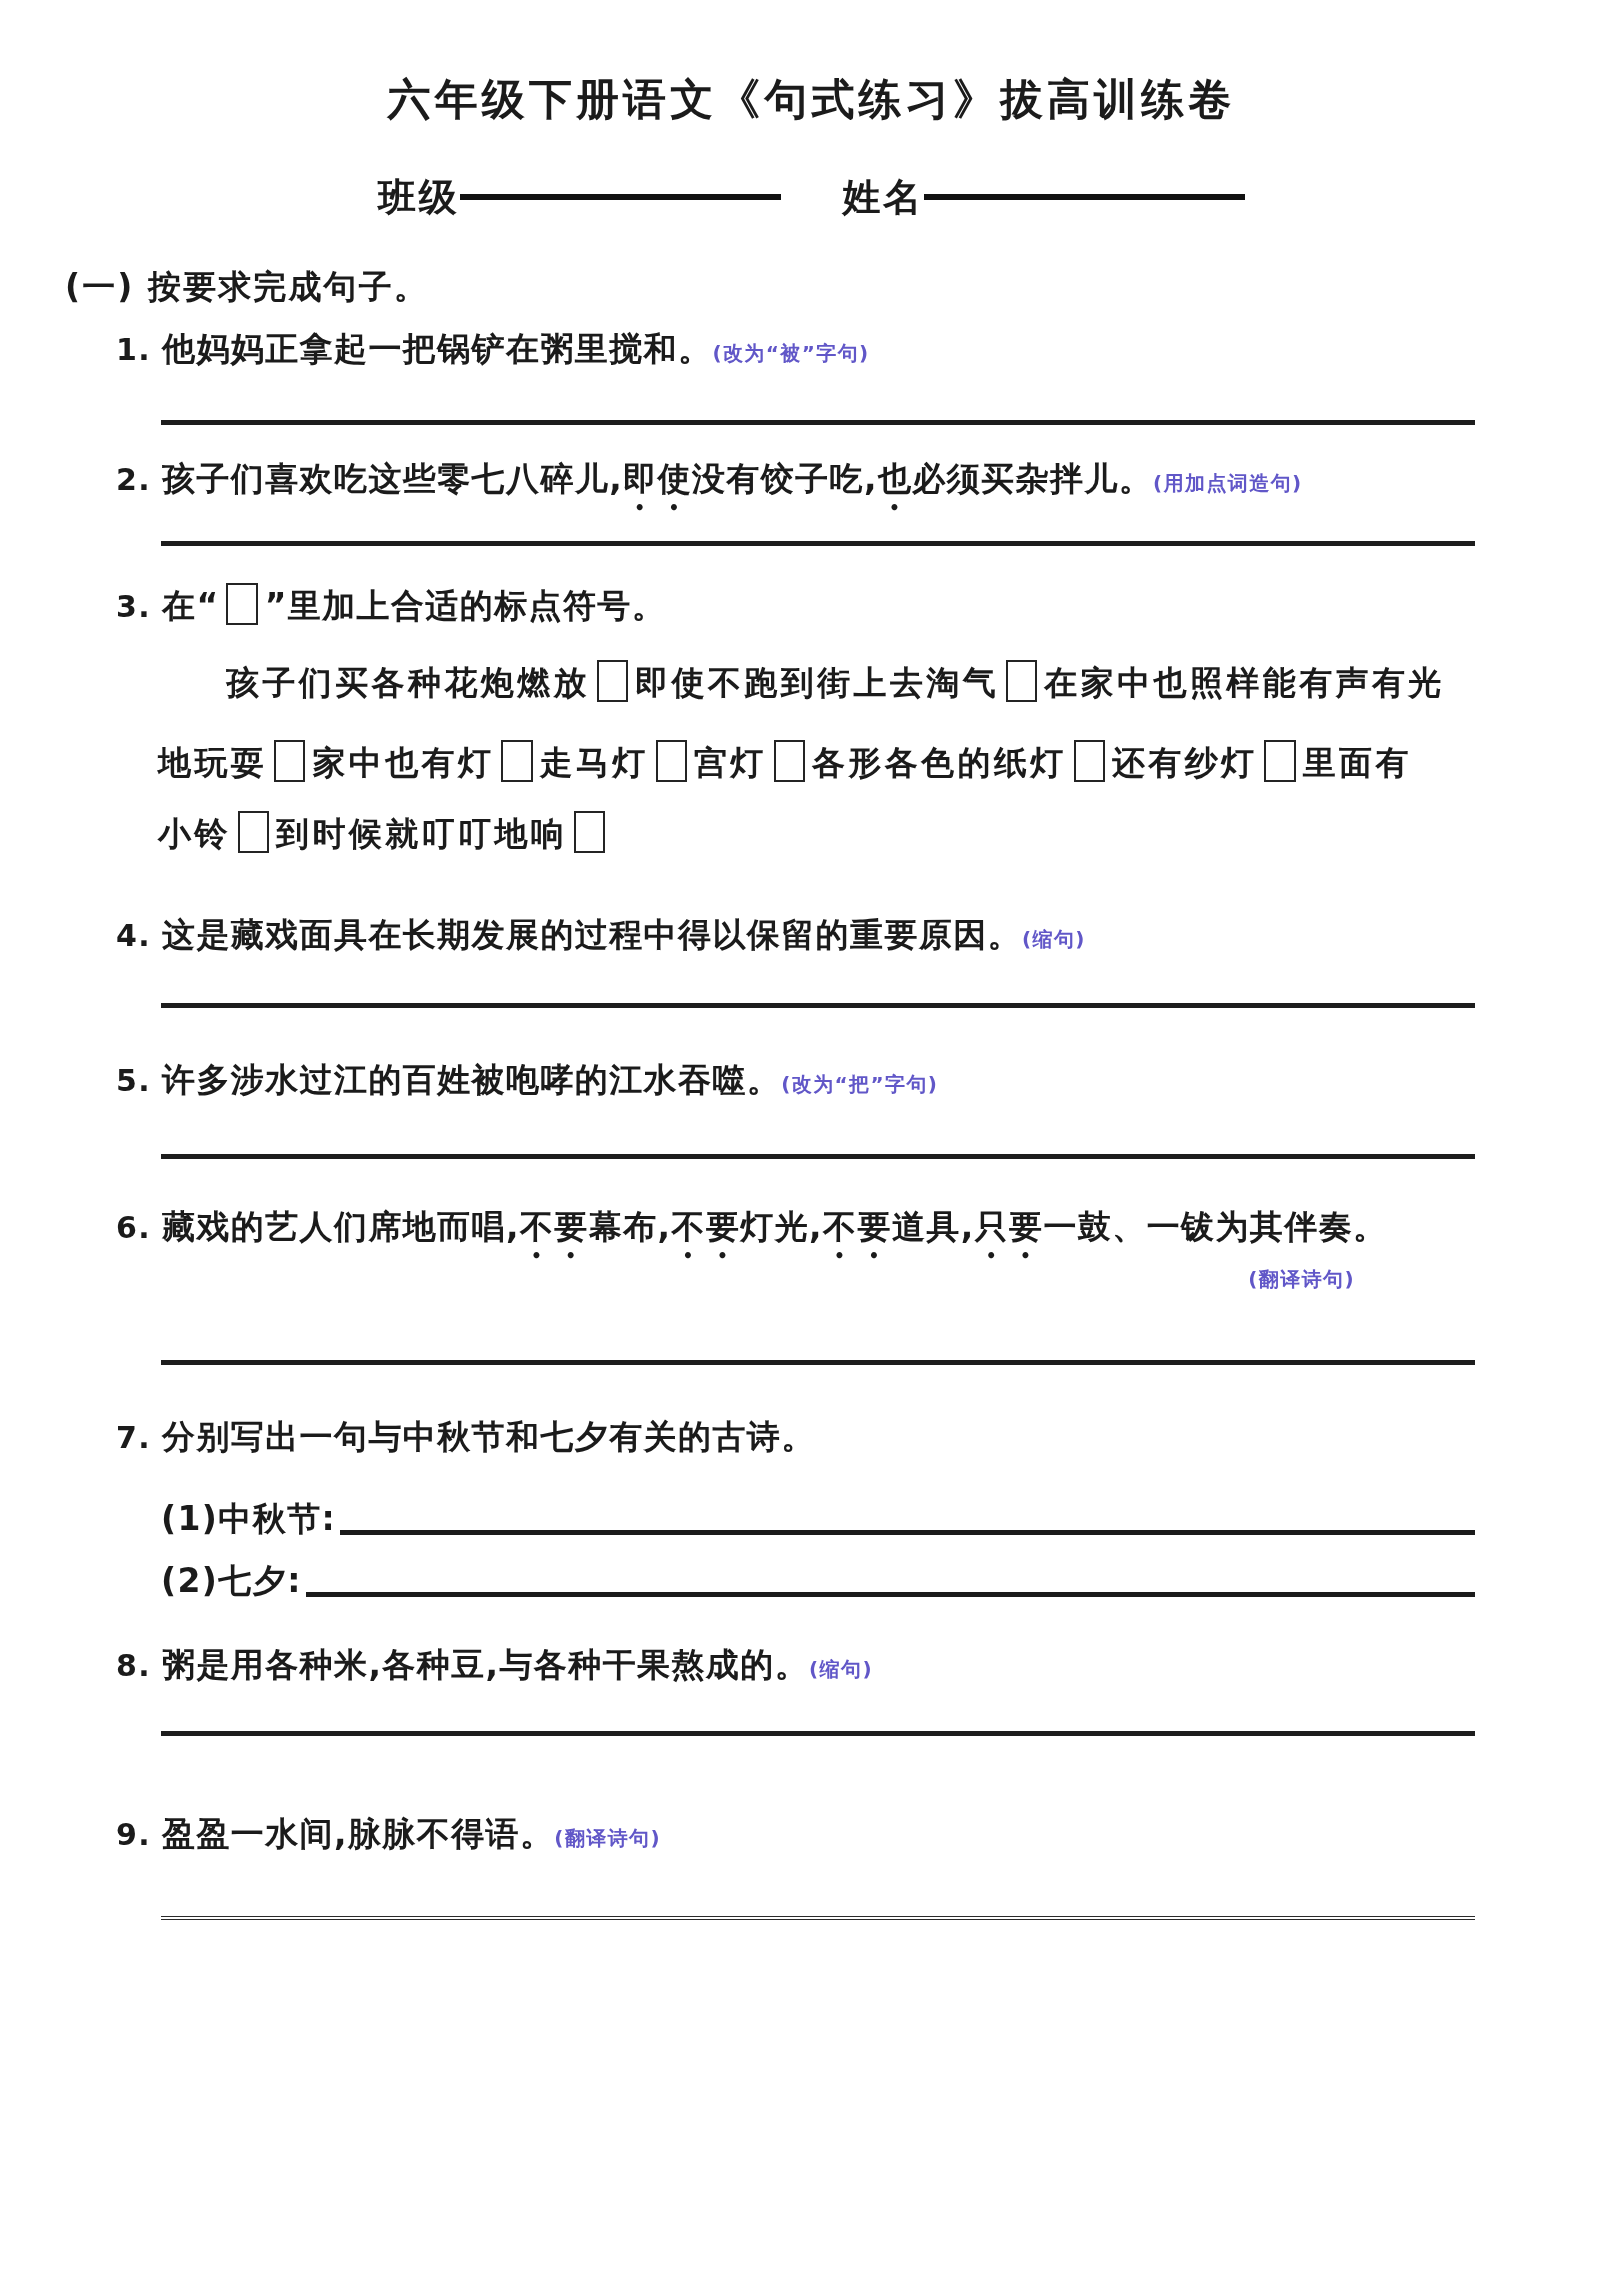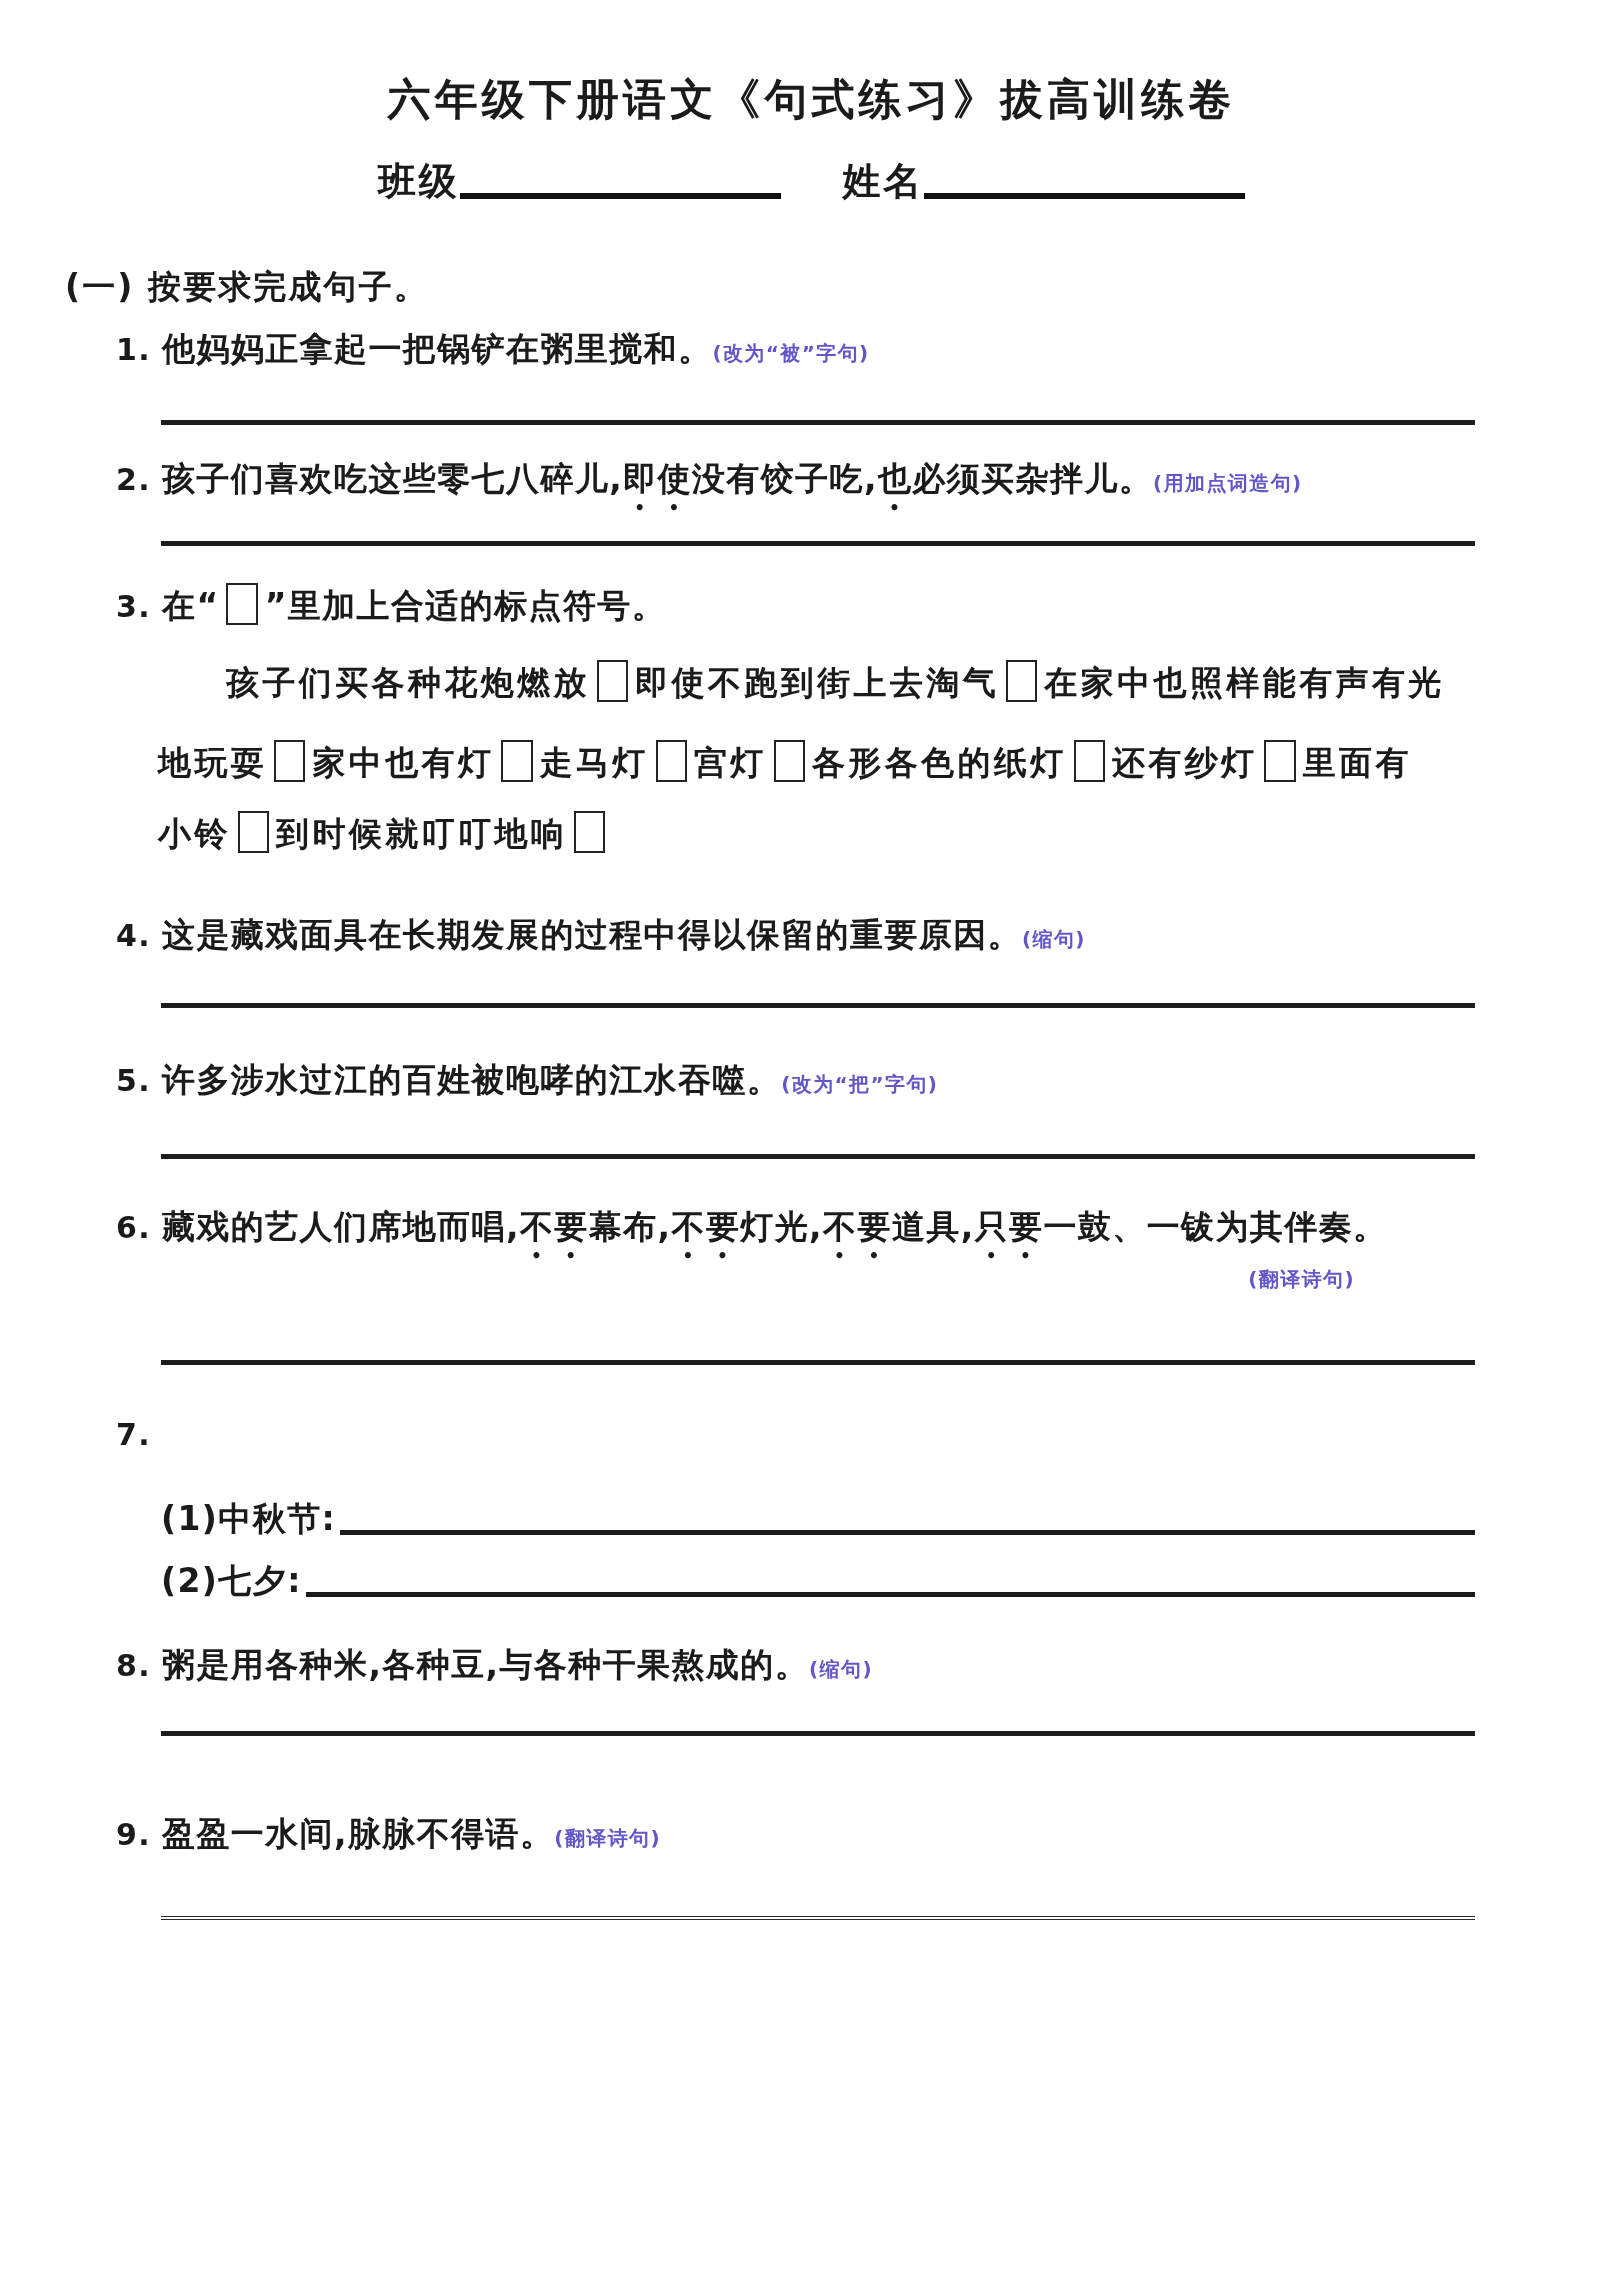--- a/index.html
+++ b/index.html
@@ -8,21 +8,21 @@
     width:1623px;height:1952px;
     background:#ffffff;
     color:#1b1b1b;
     font-family:"DejaVu Sans","Liberation Sans",sans-serif;
     overflow:hidden;
   }
   .abs{position:absolute;left:0;right:0;}
 
   
   .title{top:71px;text-align:center;font-size:43px;font-weight:700;letter-spacing:4.1px;}
-  .idrow{top:162px;display:flex;justify-content:center;align-items:flex-end;}
+  .idrow{top:178px;display:flex;justify-content:center;align-items:center;}
   .idlabel{font-size:38px;font-weight:700;letter-spacing:2.7px;line-height:1;}
   .idline{display:inline-block;width:321px;height:1.4px;border-bottom:6.9px solid #111;margin-bottom:1.4px;}
   .idgap{display:inline-block;width:62px;}
 
   
   .section{top:265px;left:65px;right:0;font-size:33px;font-weight:700;letter-spacing:2.1px;}
 
   
   .q{display:flex;align-items:baseline;padding-left:62px;font-size:33px;line-height:1.25;letter-spacing:1.4px;}
   .qnum{min-width:89px;text-align:right;margin-right:11px;font-size:30px;font-weight:600;flex:0 0 auto;}
@@ -112,20 +112,21 @@
     <span class="qnum">6.</span>
     <span class="qtext"><span>藏戏的艺人们席地而唱,</span><span class="dot">不要</span><span>幕布,</span><span class="dot">不要</span><span>灯光,</span><span class="dot">不要</span><span>道具,</span><span class="dot">只要</span><span>一鼓、一钹为其伴奏。</span></span>
   </div>
   <div class="abs hintrow">
     <span class="hint">(翻译诗句)</span>
   </div>
   <div class="ansline" style="top:1360px;"></div>
 
   <div class="abs q" style="top:1416px;">
     <span class="qnum">7.</span>
+    <span class="qtext">分别写出一句与中秋节和七夕有关的古诗。</span>
   </div>
   <div class="subrow" style="top:1501px;">
     <span class="sublabel">(1)中秋节:</span>
     <span class="subline"></span>
   </div>
   <div class="subrow" style="top:1563px;">
     <span class="sublabel">(2)七夕:</span>
     <span class="subline"></span>
   </div>
 

